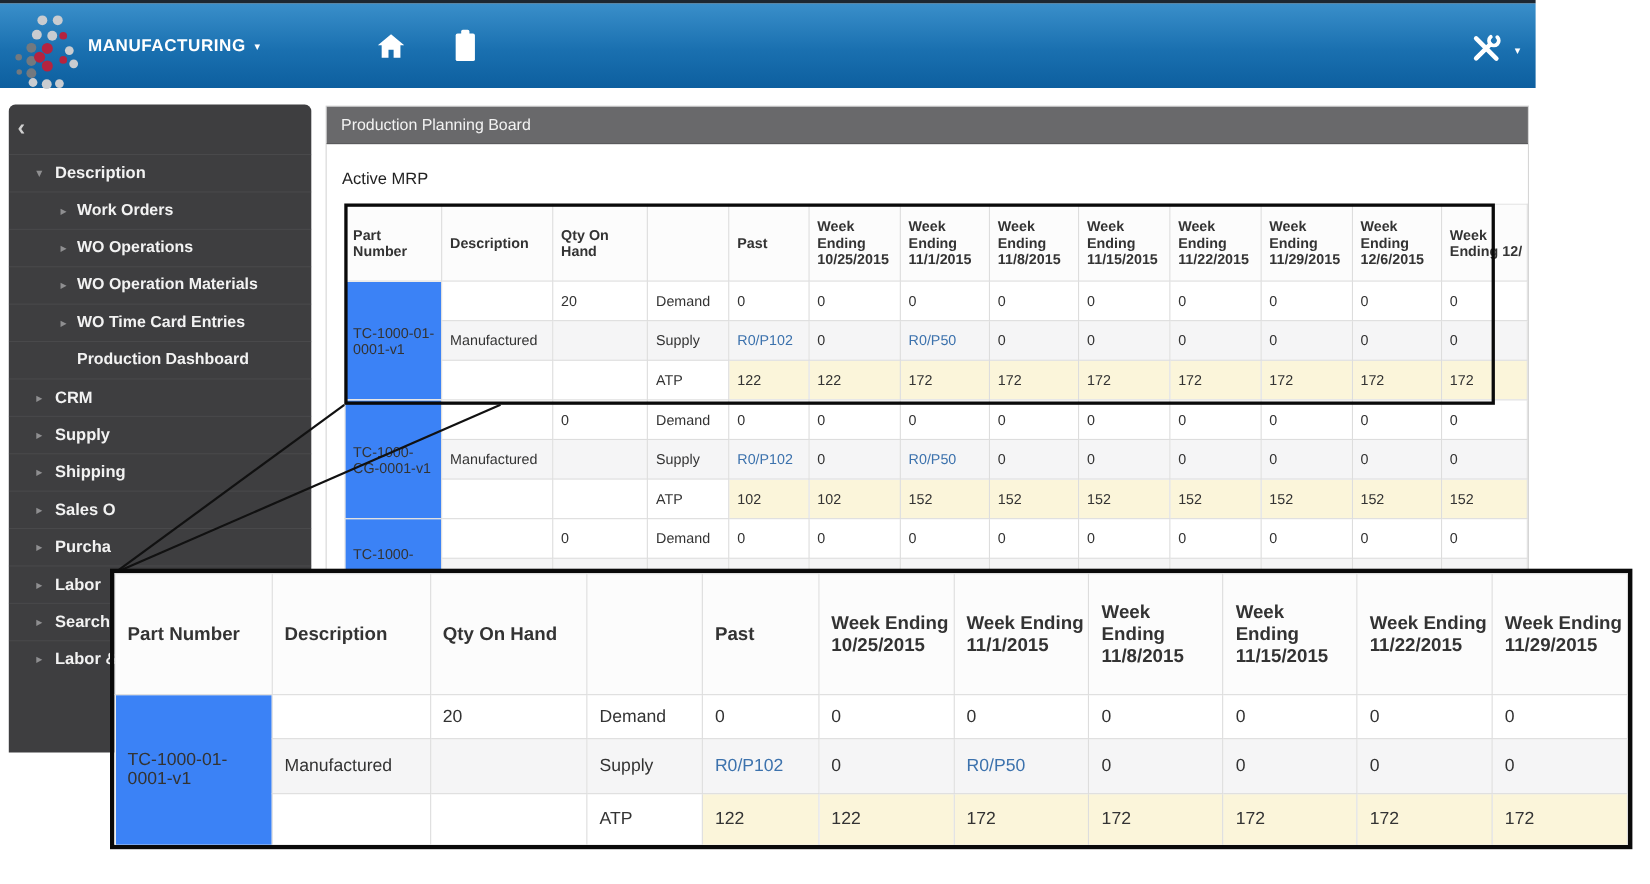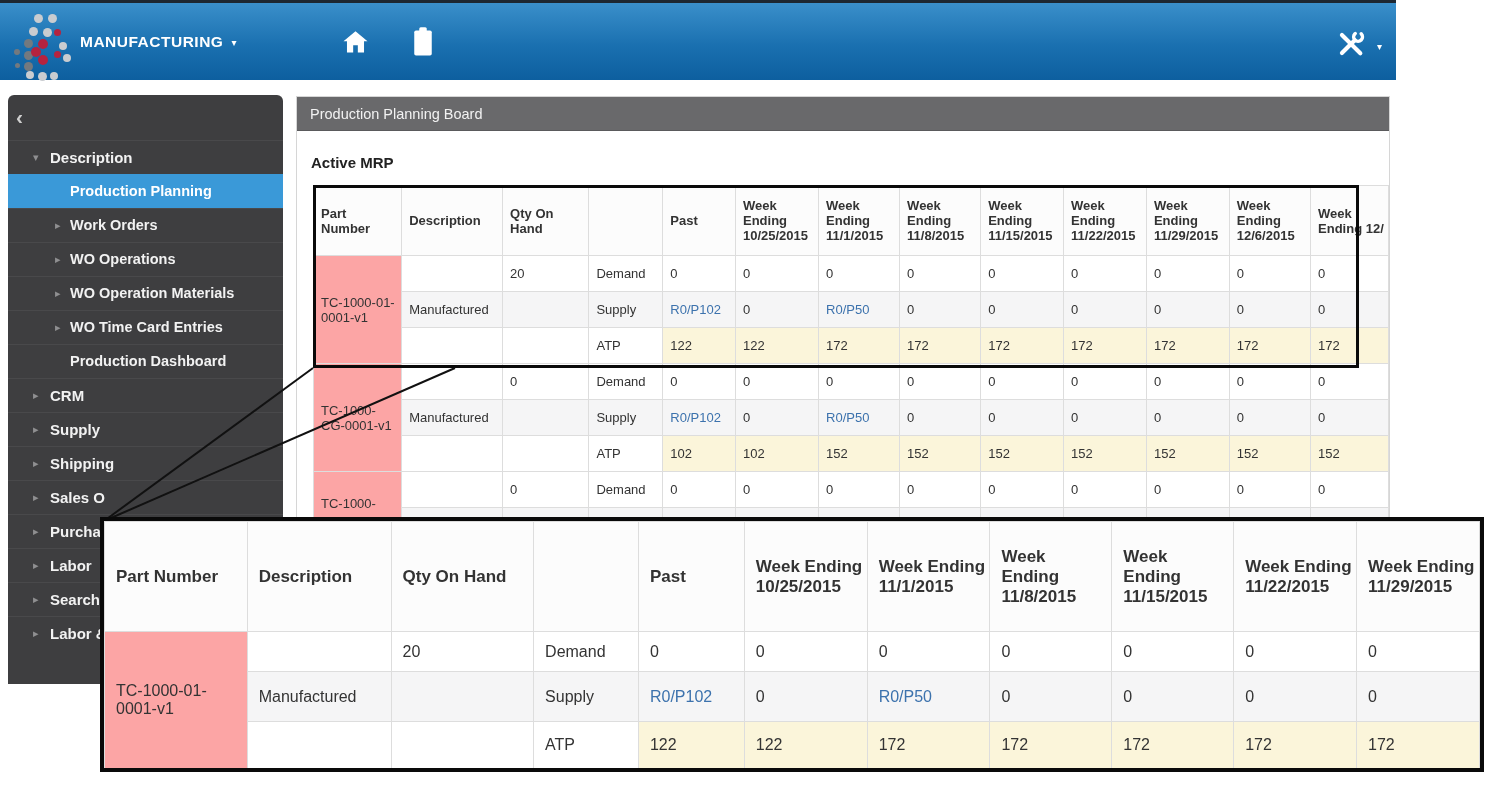--- a/index.html
+++ b/index.html
@@ -42,31 +42,31 @@
     font-family:"DejaVu Sans",sans-serif}
   .side-item.lvl1 .caret{left:25px}
   .side-item.lvl2 .caret{left:47px}
   .side-item.selected{background:var(--c-sel);border-top-color:var(--c-sel);color:#fff}
 
   
   .mainpanel{position:absolute;left:296px;top:96px;width:1094px;height:506px;z-index:1;
     background:#fff;border:1px solid #d6d6d6}
   .panel-header{height:34px;background:var(--c-phead);color:#f2f2f2;font-size:14.5px;
     line-height:34px;padding-left:13px;border-bottom:1px solid #5a5a5c}
-  .section-title{position:absolute;left:14px;top:57px;font-weight:bold;font-size:15px;color:#222}
+  .section-title{position:absolute;left:14px;top:57px;font-weight:normal;font-size:15px;color:#222}
   .tablewrap{position:absolute;left:16px;top:88px;width:1076px;height:420px;overflow:hidden}
 
   
   table.mrp{border-collapse:collapse;table-layout:fixed;background:#fff}
   .mrp th,.mrp td{border:1px solid #ddd;text-align:left;vertical-align:middle;color:#333;
     overflow:hidden}
   .mrp th{font-weight:bold;background:#fcfcfc;padding:4px 4px 4px 7px}
   .mrp td{padding:4px 4px 4px 7px}
   .mrp tr.r-supply td{background:var(--c-alt)}
-  .mrp td.pn{background:#fca5a5;vertical-align:middle}
+  .mrp td.pn{background:#3b82f6;vertical-align:middle}
   .mrp td.pn.top{vertical-align:top;padding-top:24px}
   .mrp td.lbl{}
   .mrp td.atp{background:var(--c-atp)}
   .mrp .link{color:var(--c-link);cursor:pointer}
   .main-mrp{font-size:13px}
   .main-mrp thead tr{height:70px}
   .main-mrp tbody tr{height:36px}
   .callout-mrp{font-size:16px}
   .callout-mrp th{font-size:17px;padding-left:11px}
   .callout-mrp td{padding-left:11px}
@@ -132,21 +132,20 @@
     <span class="tcaret">▾</span>
   </button>
 </div>
 
 <div class="sidebar">
   <div class="search-row">
     <span class="collapse">‹</span>
   </div>
   <div id="side-items">
       <div class="side-item lvl1"><span class="caret">▾</span><span>Description</span></div>
-      <div class="side-item lvl2 selected"><span>Production Planning</span></div>
       <div class="side-item lvl2"><span class="caret">▸</span><span>Work Orders</span></div>
       <div class="side-item lvl2"><span class="caret">▸</span><span>WO Operations</span></div>
       <div class="side-item lvl2"><span class="caret">▸</span><span>WO Operation Materials</span></div>
       <div class="side-item lvl2"><span class="caret">▸</span><span>WO Time Card Entries</span></div>
       <div class="side-item lvl2"><span>Production Dashboard</span></div>
       <div class="side-item lvl1"><span class="caret">▸</span><span>CRM</span></div>
       <div class="side-item lvl1"><span class="caret">▸</span><span>Supply</span></div>
       <div class="side-item lvl1"><span class="caret">▸</span><span>Shipping</span></div>
       <div class="side-item lvl1"><span class="caret">▸</span><span>Sales O</span></div>
       <div class="side-item lvl1"><span class="caret">▸</span><span>Purcha</span></div>

